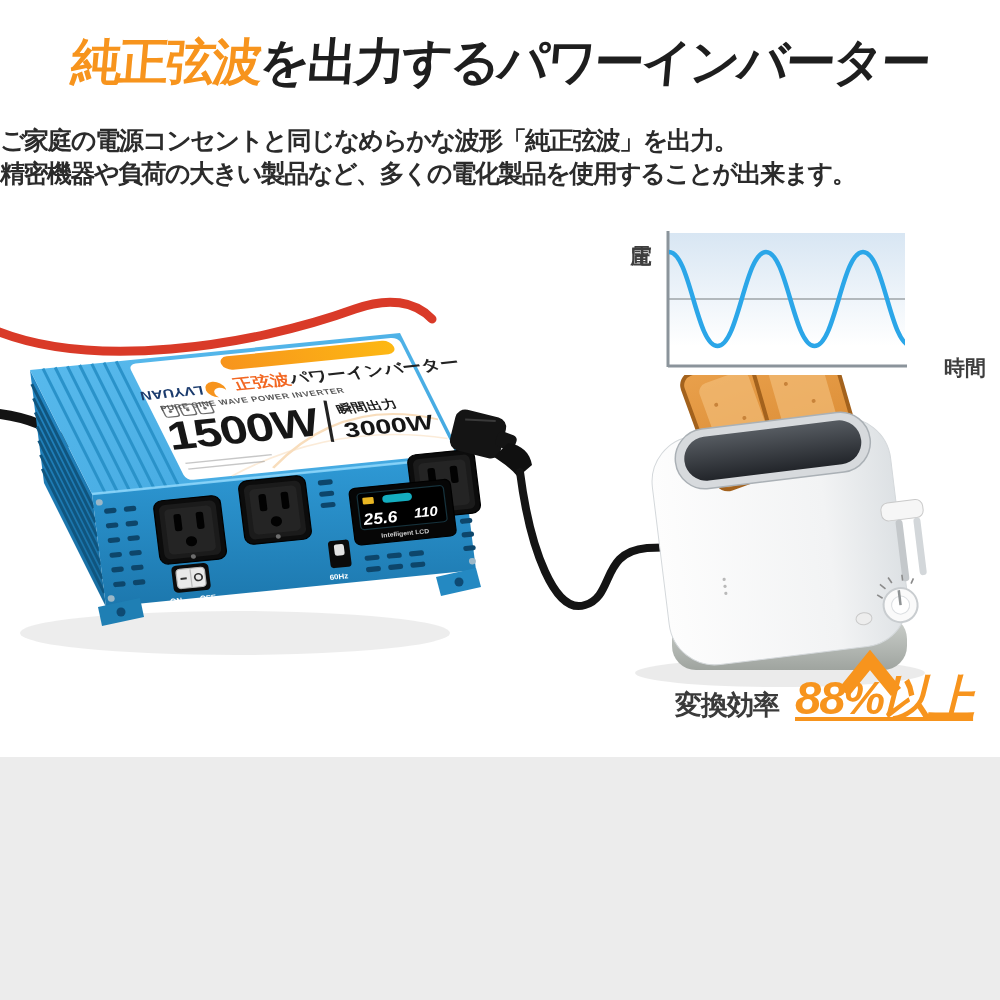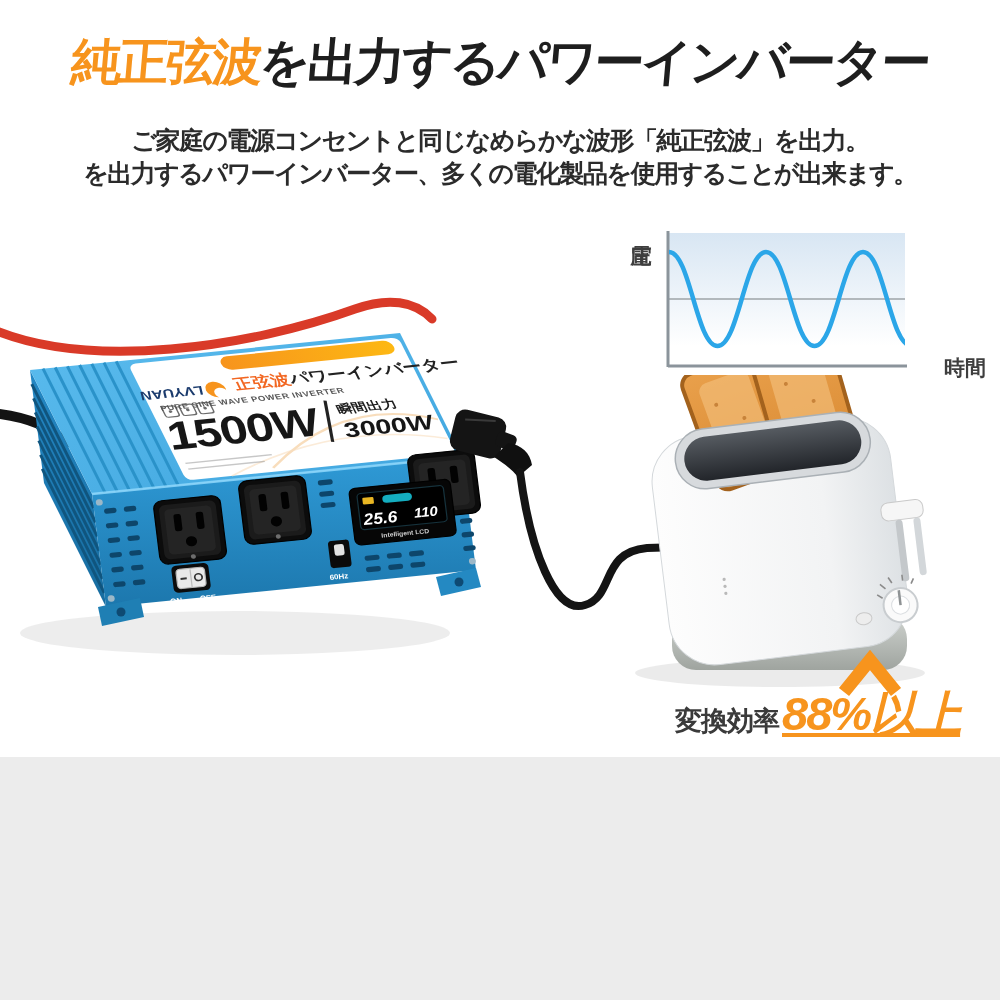--- a/index.html
+++ b/index.html
@@ -4,46 +4,46 @@
 <style>
   html,body{margin:0;padding:0;background:#fff;}
   .stage{position:relative;width:1000px;height:1000px;background:#fff;overflow:hidden;
          font-family:"Liberation Sans","DejaVu Sans",sans-serif;}
   
   .headline{position:absolute;left:0;top:30px;width:1000px;text-align:center;
             font-size:50px;font-weight:900;letter-spacing:-3px;line-height:64px;
             transform:skewX(-5deg);white-space:nowrap;}
   .headline .hl{color:#f7941d;}
   .headline .rest{color:#1e1e1e;}
-  .subline{position:absolute;left:0;width:1000px;text-align:center;
+  .subline{position:absolute;left:0;width:1000px;text-align:left;
            font-size:25px;font-weight:600;letter-spacing:-1.5px;color:#2b2b2b;white-space:nowrap;}
   .sub1{top:124px;}
   .sub2{top:157px;}
   
   .ylab{position:absolute;left:627px;top:228px;writing-mode:vertical-rl;
         font-size:21px;font-weight:700;color:#3e3e3e;letter-spacing:3px;}
   .xlab{position:absolute;left:924px;top:354px;font-size:21px;font-weight:700;color:#3e3e3e;padding-left:20px;}
   
-  .eff{position:absolute;left:675px;top:683px;display:flex;align-items:baseline;gap:3px;white-space:nowrap;}
+  .eff{position:absolute;left:675px;top:667px;display:flex;align-items:baseline;gap:16px;white-space:nowrap;}
   .eff .pre{font-size:27px;font-weight:700;color:#3a3a3a;letter-spacing:-1px;}
   .eff .val{font-size:47px;font-weight:900;font-style:italic;color:#f7941d;letter-spacing:-2px;text-decoration:underline;}
   
   .band{position:absolute;left:0;top:757px;width:1000px;height:243px;background:#ececec;}
   .abs{position:absolute;}
 </style>
 </head>
 <body>
 
 <div class="stage">
 
   <div class="headline">
     <span class="hl">純正弦波</span><span class="rest">を出力するパワーインバーター</span>
   </div>
   <div class="subline sub1">ご家庭の電源コンセントと同じなめらかな波形「純正弦波」を出力。</div>
-  <div class="subline sub2">を出力するパワーインバーター、多くの電化製品を使用することが出来ます。</div>
+  <div class="subline sub2">精密機器や負荷の大きい製品など、多くの電化製品を使用することが出来ます。</div>
 
   <svg class="abs" style="left:615px;top:222px;" width="380" height="175" viewBox="0 0 380 175">
     <defs>
       <linearGradient id="chartbg" x1="0" y1="0" x2="0" y2="1">
         <stop offset="0" stop-color="#d8e6f3"></stop>
           <stop offset="0.85" stop-color="#ffffff"></stop>
       </linearGradient>
       <clipPath id="plotclip">
           <rect x="54" y="8" width="236" height="137"></rect>
         </clipPath>

